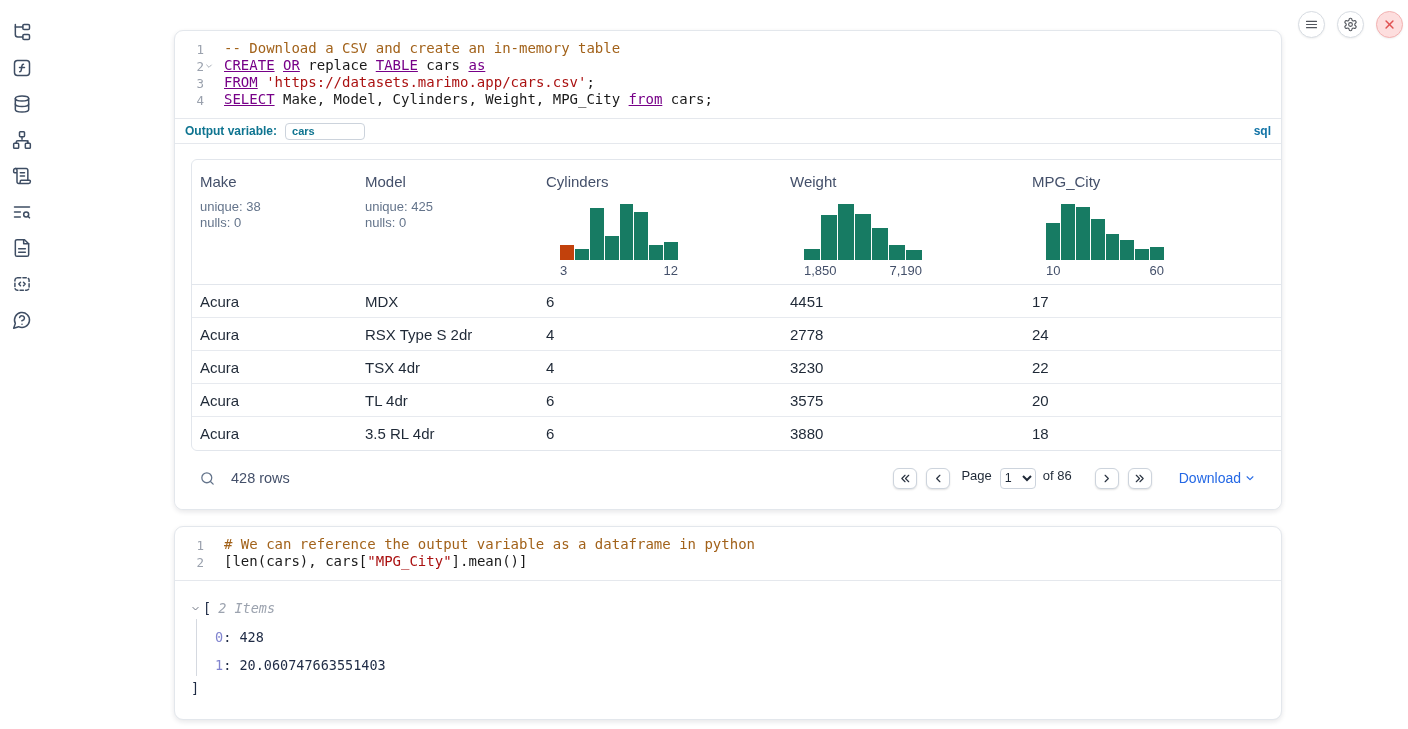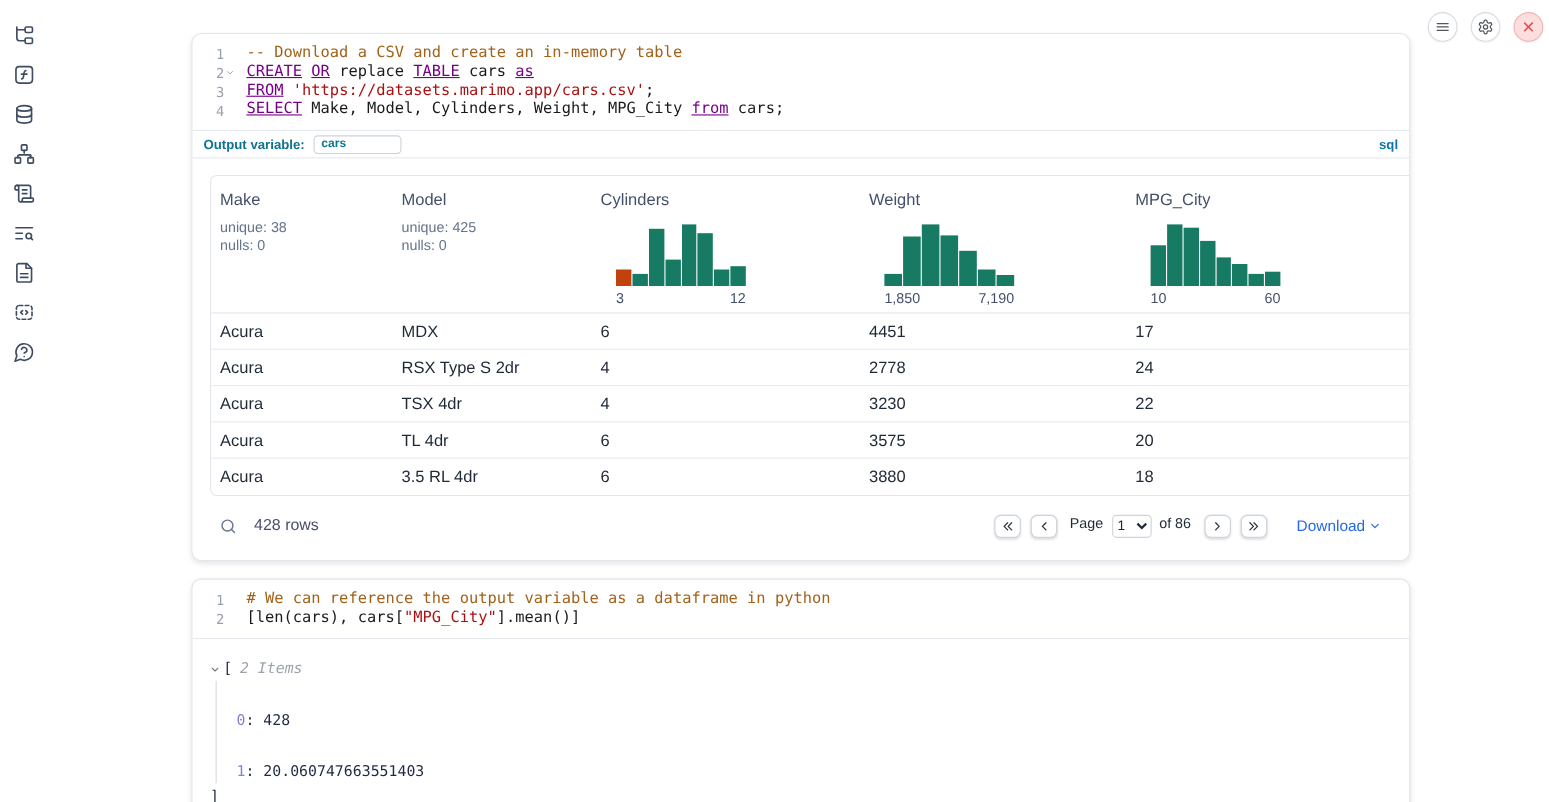--- a/index.html
+++ b/index.html
@@ -73,34 +73,34 @@
   .search-btn svg { width:17px; height:17px; }
   .rowcount { margin-left:15px; font-size:14.5px; color:#44506a; }
   .pager { margin-left:auto; display:flex; }
   .pg-btn { width:24px; height:21px; border:1px solid #cdd4dd; border-radius:6px; background:#fff;
     box-shadow:0 1px 2px rgba(0,0,0,.12); color:#2b3442; display:flex; align-items:center;
     justify-content:center; cursor:pointer; margin-right:9px; }
   .pg-btn svg { width:11px; height:11px; }
   .pg-label { font-size:13px; color:#1f2937; margin:0 8px 0 2px; }
   .pg-select { height:21px; width:36px; border:1px solid #cdd4dd; border-radius:4px; background:#fff;
     font-size:12.5px; color:#1f2937; margin-right:7px; font-family:"Liberation Sans",sans-serif; }
-  .pg-of { font-size:13px; color:#1f2937; margin-right:12px; }
+  .pg-of { font-size:13px; color:#1f2937; margin-right:23px; }
   .download { margin-left:18px; margin-right:9px; color:#2468e5; font-size:14px; background:none; border:none;
     cursor:pointer; display:flex; align-items:center; gap:4px; font-family:"Liberation Sans",sans-serif; }
   .download svg { width:10px; height:10px; margin-top:2px; }
 
   
   .py-output { border-top:1px solid #e5e8ed; padding:17px 16px 20px 16px;
     font:13.5px "DejaVu Sans Mono", monospace; color:#1e2a44; }
   .py-line1 { display:flex; align-items:center; line-height:21px; }
   .tree-chevron { color:#6b7280; margin-right:3px; cursor:pointer; display:inline-flex; }
   .tree-chevron svg { width:9px; height:9px; }
   .items-label { color:#9ca3af; font-style:italic; margin-left:7px; }
   .py-entries { margin-left:5px; border-left:1px solid #d5d9e0; padding-left:18px; padding-top:1px; }
-  .py-entry { line-height:22px; margin-top:24px; }
+  .py-entry { line-height:22px; margin-top:6px; }
   .py-index { color:#8184cf; }
   .py-close { line-height:21px; margin-top:2px; }
 </style>
 </head>
 <body>
 
 <nav class="sidebar" id="sidebar">
     <button class="sidebar-btn"><span><svg viewBox="0 0 24 24" fill="none" stroke="currentColor" stroke-width="1.8" stroke-linecap="round" stroke-linejoin="round">
           <rect x="13" y="3" width="8" height="6" rx="1.5"></rect>
           <rect x="13" y="15" width="8" height="6" rx="1.5"></rect>

